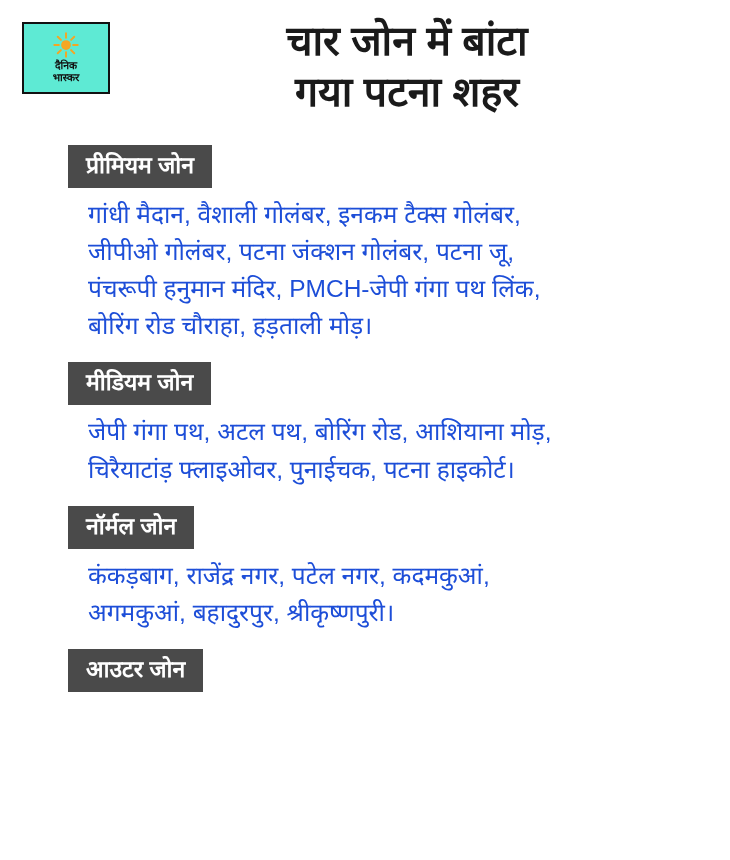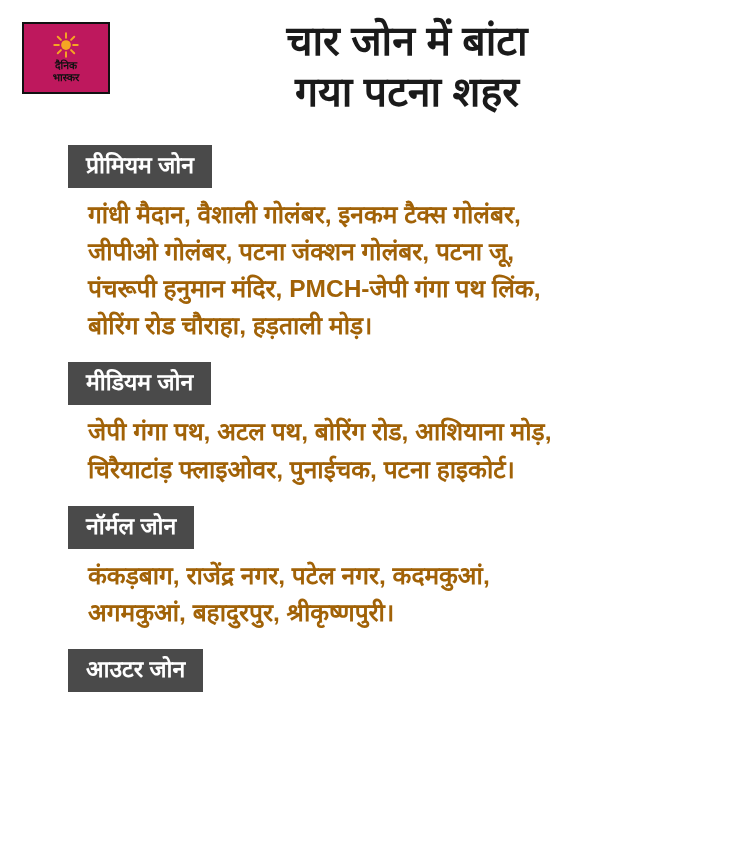--- a/index.html
+++ b/index.html
@@ -27,21 +27,21 @@
   .header {
     display: flex;
     align-items: flex-start;
     padding: 16px 20px 0 22px;
   }
 
   .logo {
     width: 88px;
     height: 72px;
     border: 2px solid #111111;
-    background: #be185d;
+    background: #5eead4;
     display: flex;
     flex-direction: column;
     align-items: center;
     justify-content: center;
     flex: 0 0 auto;
     margin-top: 6px;
   }
   .logo-sun {
     width: 26px;
     height: 26px;
@@ -86,22 +86,22 @@
     font-size: 23px;
     font-weight: bold;
     line-height: 1;
     padding: 9px 18px 11px 18px;
     margin-left: 68px;
   }
   .zone-body {
     padding: 8px 42px 0 88px;
     font-size: 24.5px;
     line-height: 1.52;
-    color: #a16207;
-    font-weight: bold;
+    color: #1d4ed8;
+    font-weight: normal;
   }
   .zone-body .ln {
     display: block;
     white-space: nowrap;
   }
   .zone:nth-child(1) { margin-bottom: 18px; }
   .zone:nth-child(2) { margin-bottom: 18px; }
   .zone:nth-child(3) { margin-bottom: 18px; }
   .zone:nth-child(4) { margin-bottom: 0; }
 </style>

